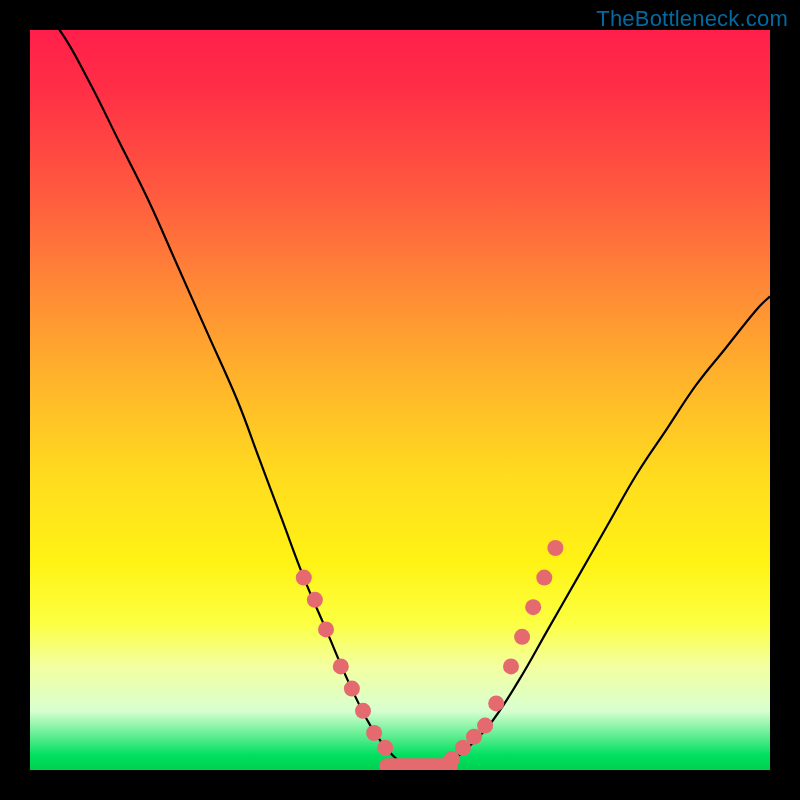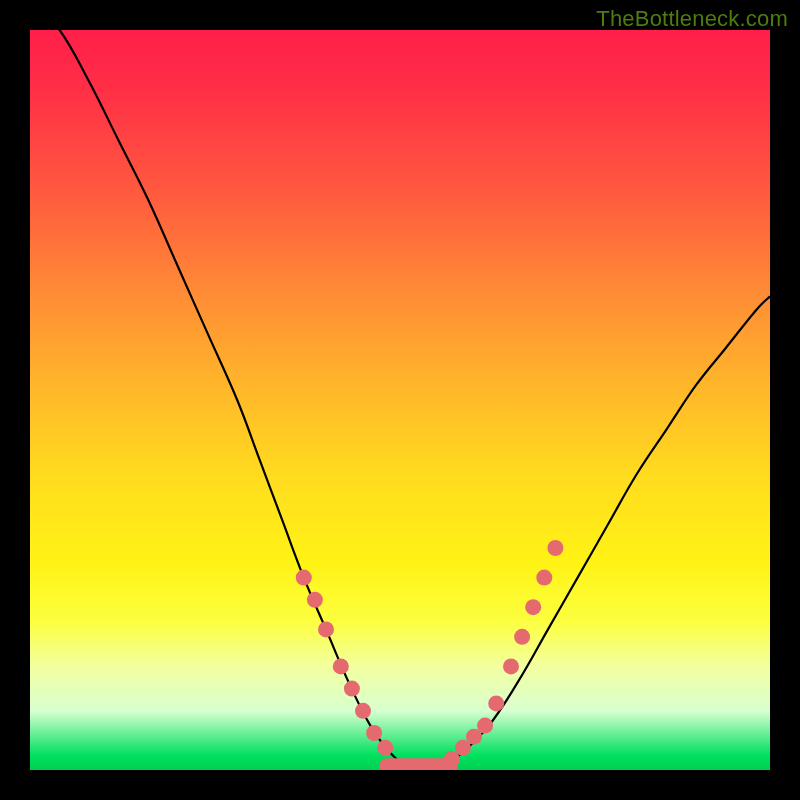--- a/index.html
+++ b/index.html
@@ -40,21 +40,21 @@
       #f3ffa0 86%,
       #d8ffd0 92%,
       #00e060 98%,
       #00d050 100%
     );
   }
   .watermark {
     position: absolute;
     top: 6px;
     right: 12px;
-    color: #4d7c0f;
+    color: #0369a1;
     font-size: 22px;
     font-weight: 500;
     letter-spacing: 0.2px;
     user-select: none;
     text-align: right;
   }
   svg.curve {
     position: absolute;
     inset: 0;
     width: 100%;

